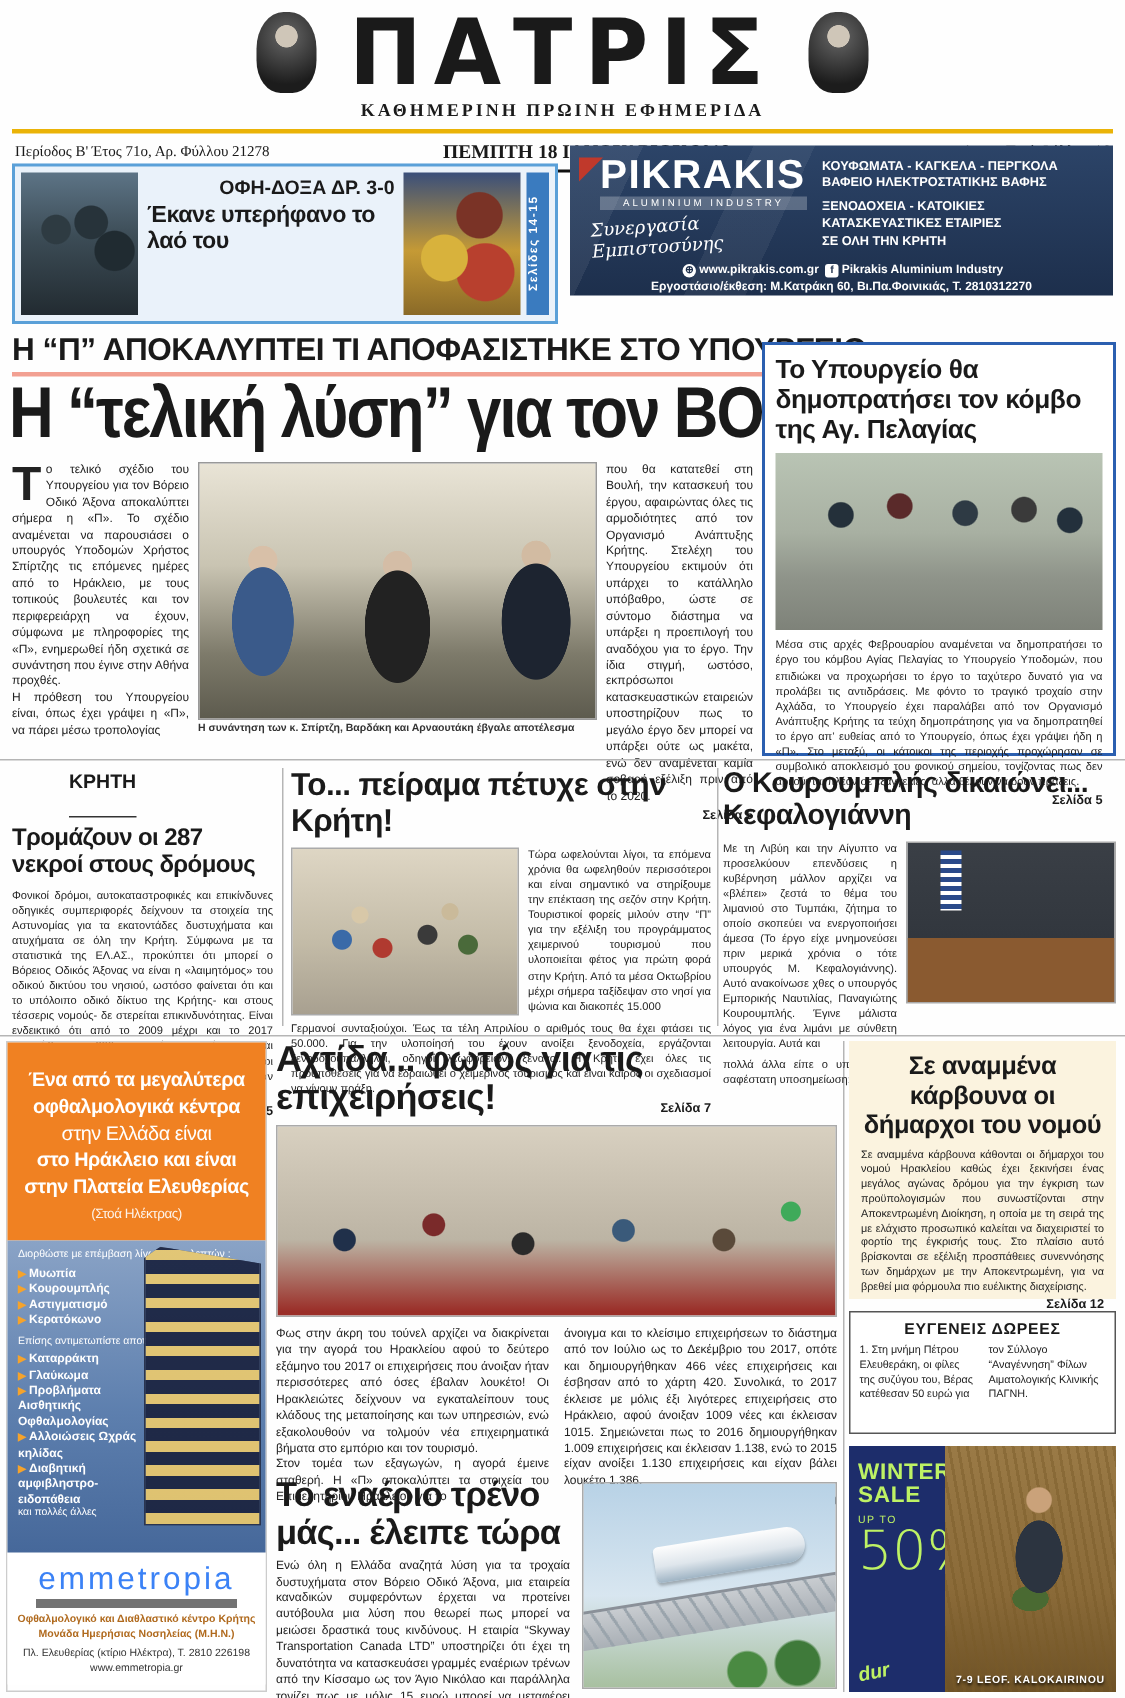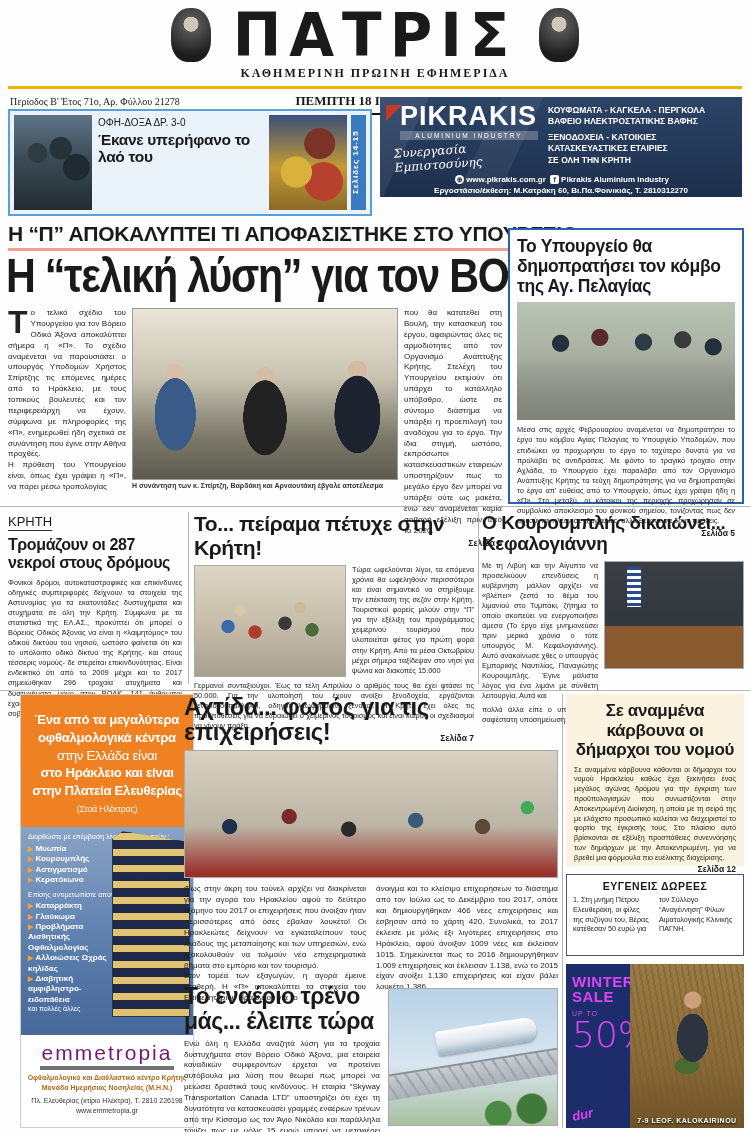--- a/index.html
+++ b/index.html
@@ -26,21 +26,21 @@
      radial-gradient(circle at 30% 40%, #2e3b42 12%, transparent 13%),
      radial-gradient(circle at 60% 35%, #27333a 14%, transparent 15%),
      radial-gradient(circle at 80% 55%, #202b31 16%, transparent 17%),
      linear-gradient(180deg,#5d7486 0%, #3c4c56 45%, #222b31 100%); }
   .ph-basket { background:
      radial-gradient(circle at 65% 30%, #7a3326 18%, transparent 19%),
      radial-gradient(circle at 35% 60%, #d8b23c 20%, transparent 21%),
      radial-gradient(circle at 70% 70%, #b8402e 22%, transparent 23%),
      linear-gradient(180deg,#3a4f7a 0%, #c59a35 55%, #8a6a28 100%); }
   .promo-txt { flex:1; padding:2px 2px; }
-  .promo-kicker { font-size:10px; font-weight:normal; }
+  .promo-kicker { font-size:13px; font-weight:bold;text-align:right; }
   .promo-title { font-size:15.5px; font-weight:800; line-height:1.12; margin-top:3px; letter-spacing:-0.3px; }
   .promo-pages { flex:none; width:15px; background:#3a7bbf; color:#fff; font-size:8px; font-weight:bold; writing-mode:vertical-rl; transform:rotate(180deg); text-align:center; letter-spacing:1px; }
 
   
   #pikrakis { position:absolute; top:97px; left:380px; width:362px; height:100px; background:
       linear-gradient(115deg, rgba(255,255,255,0.07) 0 12%, transparent 12% 30%, rgba(255,255,255,0.06) 30% 40%, transparent 40%),
       linear-gradient(180deg,#2c4468 0%, #1d2f4c 100%);
       color:#fff; padding:6px 8px 4px 8px; }
   .pik-top { display:flex; gap:10px; }
   .pik-logo { width:150px; flex:none; position:relative; }
@@ -85,21 +85,21 @@
      radial-gradient(circle 9px at 90% 38%, #23303c 90%, transparent 100%),
      linear-gradient(180deg,#b9c4b4 0%, #a8b0a2 45%, #8f948a 70%, #7e8279 100%); }
   #pelagia .body-txt { font-size:7.4px; }
 
   
   .hrule { position:absolute; left:0; width:750px; height:1px; background:#b5b5b5; }
   .vrule { position:absolute; width:1px; background:#b5b5b5; }
 
   
   #kriti { position:absolute; top:512px; left:8px; width:174px; }
-  .sec-label { font-size:13px; font-weight:normal; border-bottom:1px solid #333; display:inline-block; padding-bottom:1px; margin-bottom:5px; }
+  .sec-label { font-size:13px; font-weight:bold; border-bottom:1px solid #333; display:inline-block; padding-bottom:16px; margin-bottom:5px;margin-left:38px; }
   .mid-title { font-size:16px; font-weight:bold; line-height:1.12; letter-spacing:-0.4px; margin-bottom:6px; }
   #kriti .body-txt { font-size:7.4px; }
 
   #peirama { position:absolute; top:512px; left:194px; width:280px; }
   .peir-row { display:flex; gap:6px; margin-top:4px; }
   .ph-street1 { width:152px; height:112px; flex:none; border:1px solid #aaa; background:
      radial-gradient(circle 7px at 22% 55%, #3a6aa8 90%, transparent 100%),
      radial-gradient(circle 7px at 40% 60%, #b03a30 90%, transparent 100%),
      radial-gradient(circle 7px at 60% 52%, #3a3a3a 90%, transparent 100%),
      radial-gradient(circle 7px at 78% 58%, #4a6a3a 90%, transparent 100%),
@@ -111,36 +111,36 @@
   #kouroumplis { position:absolute; top:512px; left:482px; width:262px; }
   .kour-row { display:flex; gap:6px; margin-top:4px; }
   .ph-conference { width:140px; height:108px; flex:none; border:1px solid #aaa; background:
      linear-gradient(180deg, transparent 60%, #8a5a30 60%),
      repeating-linear-gradient(180deg,#2a4a8a 0 3px,#fff 3px 6px) ,
      linear-gradient(180deg,#3a3f46 0%, #2c3138 100%);
      background-size:100% 100%, 14px 40px, 100% 100%; background-repeat:no-repeat; background-position:0 0, 18% 8%, 0 0; }
   #kouroumplis .body-txt { font-size:7.4px; }
 
   
-  #emmetropia { position:absolute; top:694px; left:20px; width:174px; height:434px; border:1px solid #ccc; }
+  #emmetropia { position:absolute; top:694px; left:4px; width:174px; height:434px; border:1px solid #ccc; }
   .emm-orange { background:#f08122; color:#fff; text-align:center; padding:16px 6px 12px 6px; }
   .emm-orange .b { font-weight:bold; }
   .emm-orange div { font-size:13.2px; line-height:1.35; letter-spacing:-0.3px; }
   .emm-stoa { font-size:9px !important; margin-top:3px; opacity:0.9; }
   .emm-blue { position:relative; height:208px; background:linear-gradient(180deg,#8aa3c6 0%, #5d7fae 55%, #46689a 100%); color:#fff; padding:6px 4px 4px 7px; }
   .emm-intro { font-size:7px; line-height:1.25; margin-bottom:2px; }
   .emm-li { font-size:8px; font-weight:bold; line-height:1.3; }
   .emm-li .tri { color:#f5a32c; font-size:7px; margin-right:2px; }
   .emm-bldg { position:absolute; right:3px; top:4px; width:78px; height:186px; background:
      repeating-linear-gradient(0deg, rgba(255,220,120,0.85) 0 7px, rgba(30,40,70,0.9) 7px 16px),
      linear-gradient(180deg,#3a4a6a,#222c44);
      background-size:26px 100%,100% 100%; background-repeat:repeat-x; border:1px solid #2a3550;
      clip-path:polygon(14% 0, 100% 6%, 100% 100%, 0 100%, 0 4%); }
   .emm-white { background:#fff; text-align:center; padding:6px 4px; }
-  .emm-logo { font-size:21px; letter-spacing:2px; color:#701a75; font-weight:normal; border-bottom:4px solid #737373; display:inline-block; padding:0 2px 1px 2px; }
+  .emm-logo { font-size:21px; letter-spacing:2px; color:#3b82f6; font-weight:normal; border-bottom:6px solid #737373; display:inline-block; padding:0 2px 1px 2px; }
   .emm-sub { font-size:7px; font-weight:bold; color:#b06a1e; margin-top:3px; line-height:1.4; }
   .emm-addr { font-size:7px; color:#333; margin-top:3px; line-height:1.4; }
 
   
   #achtida { position:absolute; top:694px; left:184px; width:374px; }
   .big-title { font-size:24px; font-weight:bold; letter-spacing:-0.5px; line-height:1.05; }
   .ph-street2 { width:100%; height:128px; margin-top:6px; border:1px solid #aaa; background:
      radial-gradient(circle 8px at 12% 60%, #20304a 90%, transparent 100%),
      radial-gradient(circle 8px at 28% 52%, #7a2a2a 90%, transparent 100%),
      radial-gradient(circle 8px at 44% 62%, #2a2a2a 90%, transparent 100%),
@@ -166,21 +166,21 @@
   
   #karvouna { position:absolute; top:694px; left:566px; width:178px; height:172px; background:#fbf3df; padding:7px 8px; }
   .kar-title { font-size:17px; font-weight:bold; line-height:1.15; letter-spacing:-0.3px; text-align:center; margin-bottom:5px; }
   #karvouna .body-txt { font-size:7.2px; }
 
   #eugeneis { position:absolute; top:874px; left:566px; width:178px; height:82px; border:1.5px solid #555; background:#fff; padding:5px 6px; }
   .eug-title { font-size:10.5px; font-weight:bold; text-align:center; letter-spacing:0.5px; margin-bottom:3px; }
   #eugeneis .body-txt { font-size:7.2px; column-count:2; column-gap:8px; text-align:left; }
 
   #winter { position:absolute; top:964px; left:566px; width:178px; height:164px; display:flex; overflow:hidden; }
-  .win-left { width:64px; flex:none; background:#1d2d6b; color:#d946ef; position:relative; padding:10px 0 0 6px; }
+  .win-left { width:64px; flex:none; background:#1d2d6b; color:#bef264; position:relative; padding:10px 0 0 6px; }
   .win-sale { font-size:15px; font-weight:900; line-height:1.0; letter-spacing:0.5px; }
   .win-upto { font-size:7px; letter-spacing:1px; margin-top:6px; }
   .win-pct { font-size:36px; font-weight:300; line-height:1; font-family:"DejaVu Sans", sans-serif; }
   .win-logo { position:absolute; bottom:6px; left:6px; font-size:13px; font-weight:900; font-style:italic; transform:rotate(-12deg); }
   .win-right { flex:1; position:relative; background:
      radial-gradient(ellipse 26px 40px at 55% 45%, #2c3440 60%, transparent 61%),
      radial-gradient(circle 9px at 55% 22%, #caa27a 90%, transparent 100%),
      radial-gradient(ellipse 20px 14px at 50% 62%, #4a6a32 60%, transparent 61%),
      repeating-linear-gradient(80deg, rgba(120,90,40,0.45) 0 2px, transparent 2px 6px),
      linear-gradient(180deg,#9a7a46 0%, #8a6a38 60%, #6e5226 100%); }

